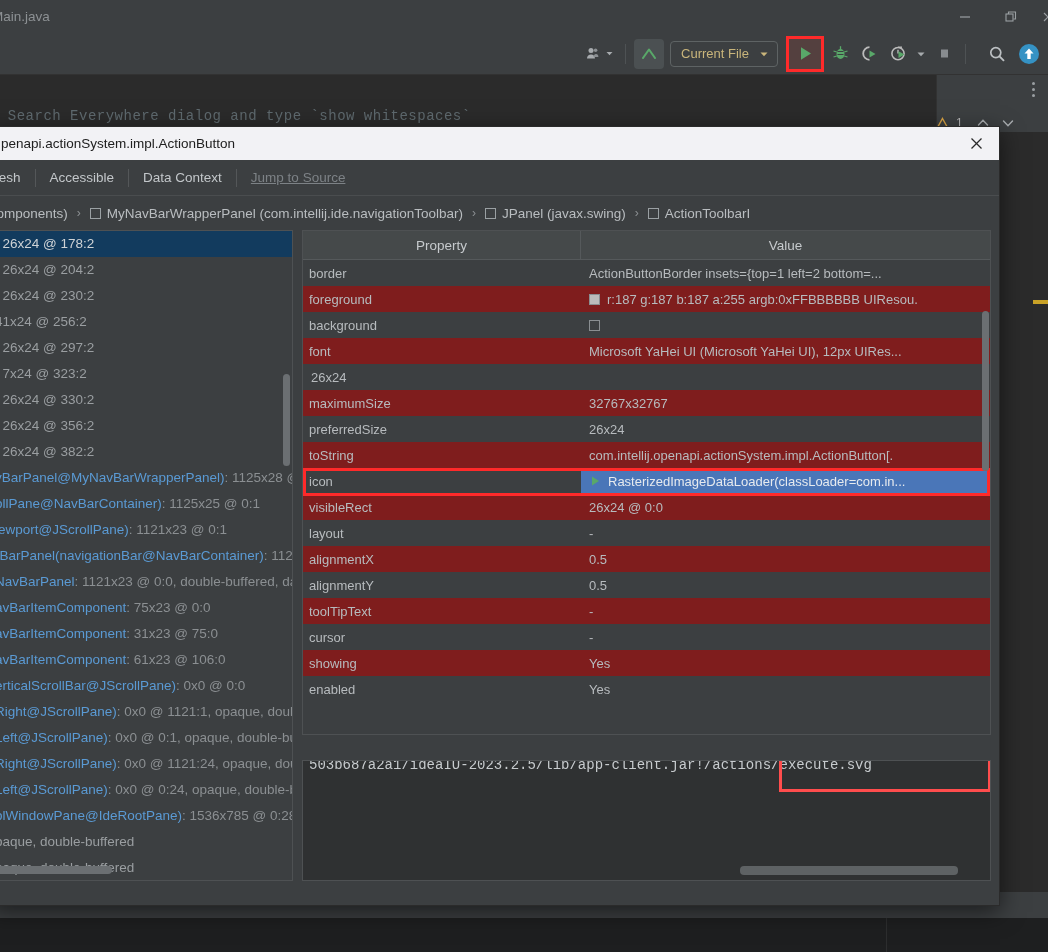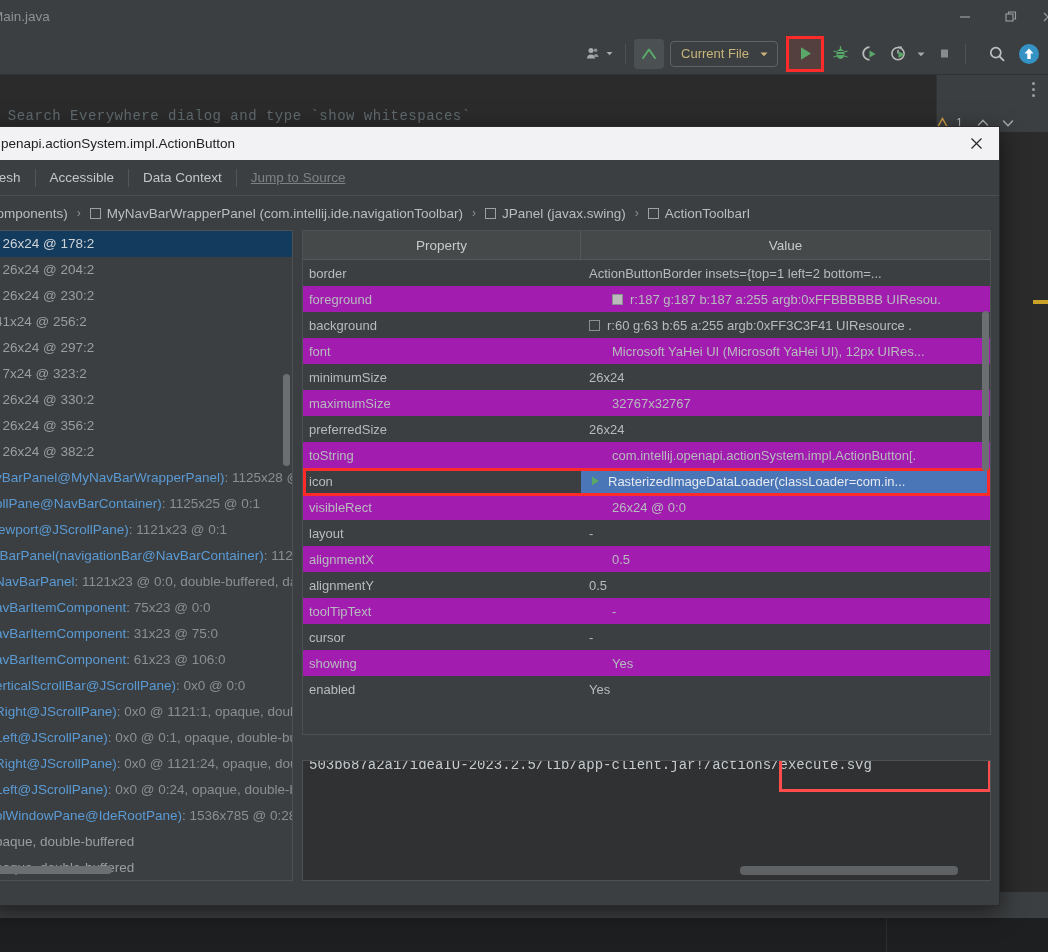--- a/index.html
+++ b/index.html
@@ -155,21 +155,21 @@
   #prop-head{
     display:flex; height:29px; background:#45494a; border-bottom:1px solid #55595b;
     font-size:13.5px; color:#c6cacd;
   }
   #prop-head .th{ display:flex; align-items:center; justify-content:center; }
   #prop-head .th.prop{ width:278px; flex:0 0 278px; border-right:1px solid #55595b; }
   #prop-head .th.val{ flex:1 1 auto; }
   .prow{ display:flex; height:26px; font-size:13px; color:#b7bbbe; }
   .prow .c-name{ width:278px; flex:0 0 278px; padding-left:6px; display:flex; align-items:center; white-space:nowrap; overflow:hidden; }
   .prow .c-val{ flex:1 1 auto; padding-left:8px; display:flex; align-items:center; gap:7px; white-space:nowrap; overflow:hidden; }
-  .prow.alt{ background:#a21caf;gap:23px; }
+  .prow.alt{ background:#7f1d1d; }
   .prow.hl .c-val{ background:#4a76b8; color:#e6eaee; padding-left:8px; }
   .prow.hl{ position:relative; }
   .swatch{ width:11px;height:11px; display:inline-block; flex:0 0 auto; }
   #red-box-icon{
     position:absolute; left:0px; top:0px; width:100%; height:28px;
     border:3px solid #ff2a2a; pointer-events:none;
   }
   #prop-vscroll{
     position:absolute; right:1px; top:80px; width:7px; height:160px;
     background:#6b6f72; border-radius:4px;
@@ -426,31 +426,29 @@
               <div class="c-name">foreground</div>
               <div class="c-val">
                 <span class="swatch" style="background: rgb(187, 187, 187); border: 1px solid rgb(138, 142, 145);"></span>
                 <span>r:187 g:187 b:187 a:255 argb:0xFFBBBBBB UIResou.</span>
               </div>
             </div>
             <div class="prow">
               <div class="c-name">background</div>
               <div class="c-val">
                 <span class="swatch" style="background: rgb(60, 63, 65); border: 1px solid rgb(138, 142, 145);"></span>
-                <span>r:60 g:63 b:65 a:255 argb:0xFF3C3F41 UIResource .</span>
               </div>
             </div>
             <div class="prow alt">
               <div class="c-name">font</div>
               <div class="c-val">
                 <span>Microsoft YaHei UI (Microsoft YaHei UI), 12px UIRes...</span>
               </div>
             </div>
             <div class="prow">
-              <div class="c-name">minimumSize</div>
               <div class="c-val">
                 <span>26x24</span>
               </div>
             </div>
             <div class="prow alt">
               <div class="c-name">maximumSize</div>
               <div class="c-val">
                 <span>32767x32767</span>
               </div>
             </div>

